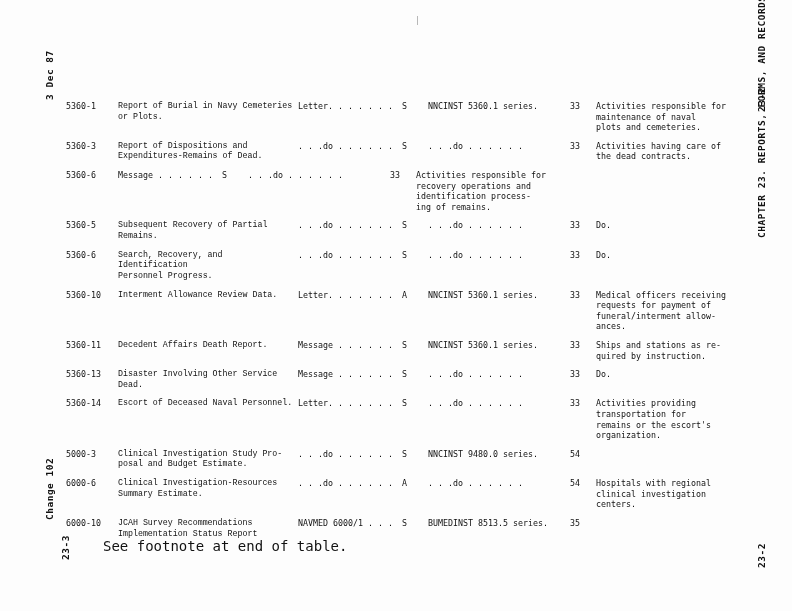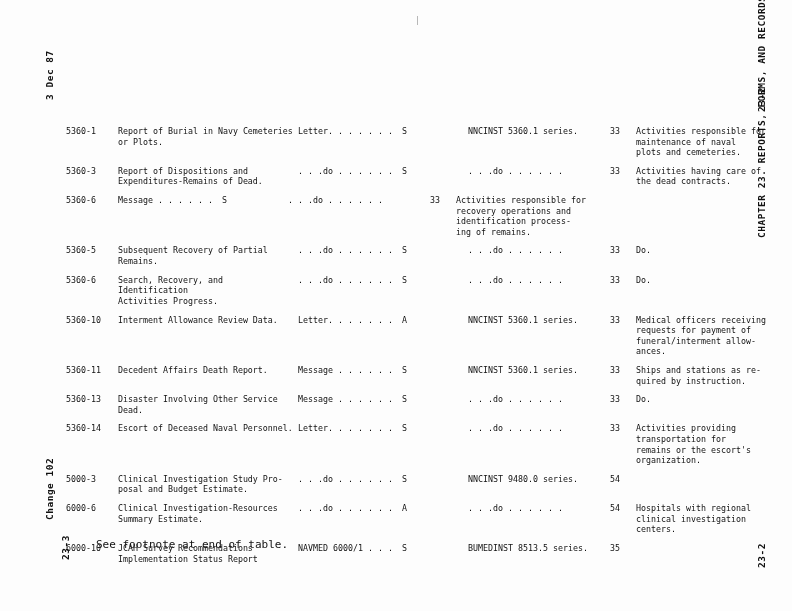--- a/index.html
+++ b/index.html
@@ -69,44 +69,44 @@
     top: 568px;
     font-size: 9.5px;
     transform: rotate(-90deg);
     transform-origin: left top;
     font-weight: bold;
   }
 
   .table-area {
     position: absolute;
     left: 66px;
-    top: 126px;
+    top: 101px;
     width: 660px;
   }
   .row {
     display: flex;
     margin-bottom: 8px;
     font-size: 8.3px;
     line-height: 1.28;
   }
   .c-num   { width: 52px; flex: 0 0 52px; }
-  .c-title { width: 176px; flex: 0 0 176px; padding-right: 4px; }
+  .c-title { width: 176px; flex: 0 0 176px; padding-right: 4px; font-family: Liberation Mono, monospace; }
   .c-media { width: 104px; flex: 0 0 104px; }
   .c-sec   { width: 26px; flex: 0 0 26px; }
-  .c-ref   { width: 142px; flex: 0 0 142px; margin-left: 40px; }
+  .c-ref   { width: 142px; flex: 0 0 142px; }
   .c-pg    { width: 26px; flex: 0 0 26px; }
   .c-resp  { width: 146px; flex: 0 0 146px; }
 
   .cell { white-space: pre-wrap; }
 
   .footnote {
     position: absolute;
-    left: 96px;
+    left: 103px;
     top: 538px;
-    font-size: 11px;
+    font-size: 14px;
     font-family: "DejaVu Sans Mono", monospace;
   }
 
   .tickmark {
     position: absolute;
     left: 417px;
     top: 16px;
     width: 1px;
     height: 9px;
     background: #b8b8b8;
@@ -173,21 +173,21 @@
       <div class="cell c-media">. . .do . . . . . .</div>
       <div class="cell c-sec">S</div>
       <div class="cell c-ref">. . .do . . . . . .</div>
       <div class="cell c-pg">33</div>
       <div class="cell c-resp">Do.</div>
     </div>
 
     <div class="row">
       <div class="cell c-num">5360-6</div>
       <div class="cell c-title">Search, Recovery, and Identification
-Activities Progress.</div>
+Personnel Progress.</div>
       <div class="cell c-media">. . .do . . . . . .</div>
       <div class="cell c-sec">S</div>
       <div class="cell c-ref">. . .do . . . . . .</div>
       <div class="cell c-pg">33</div>
       <div class="cell c-resp">Do.</div>
     </div>
 
     <div class="row">
       <div class="cell c-num">5360-10</div>
       <div class="cell c-title">Interment Allowance Review Data.</div>

